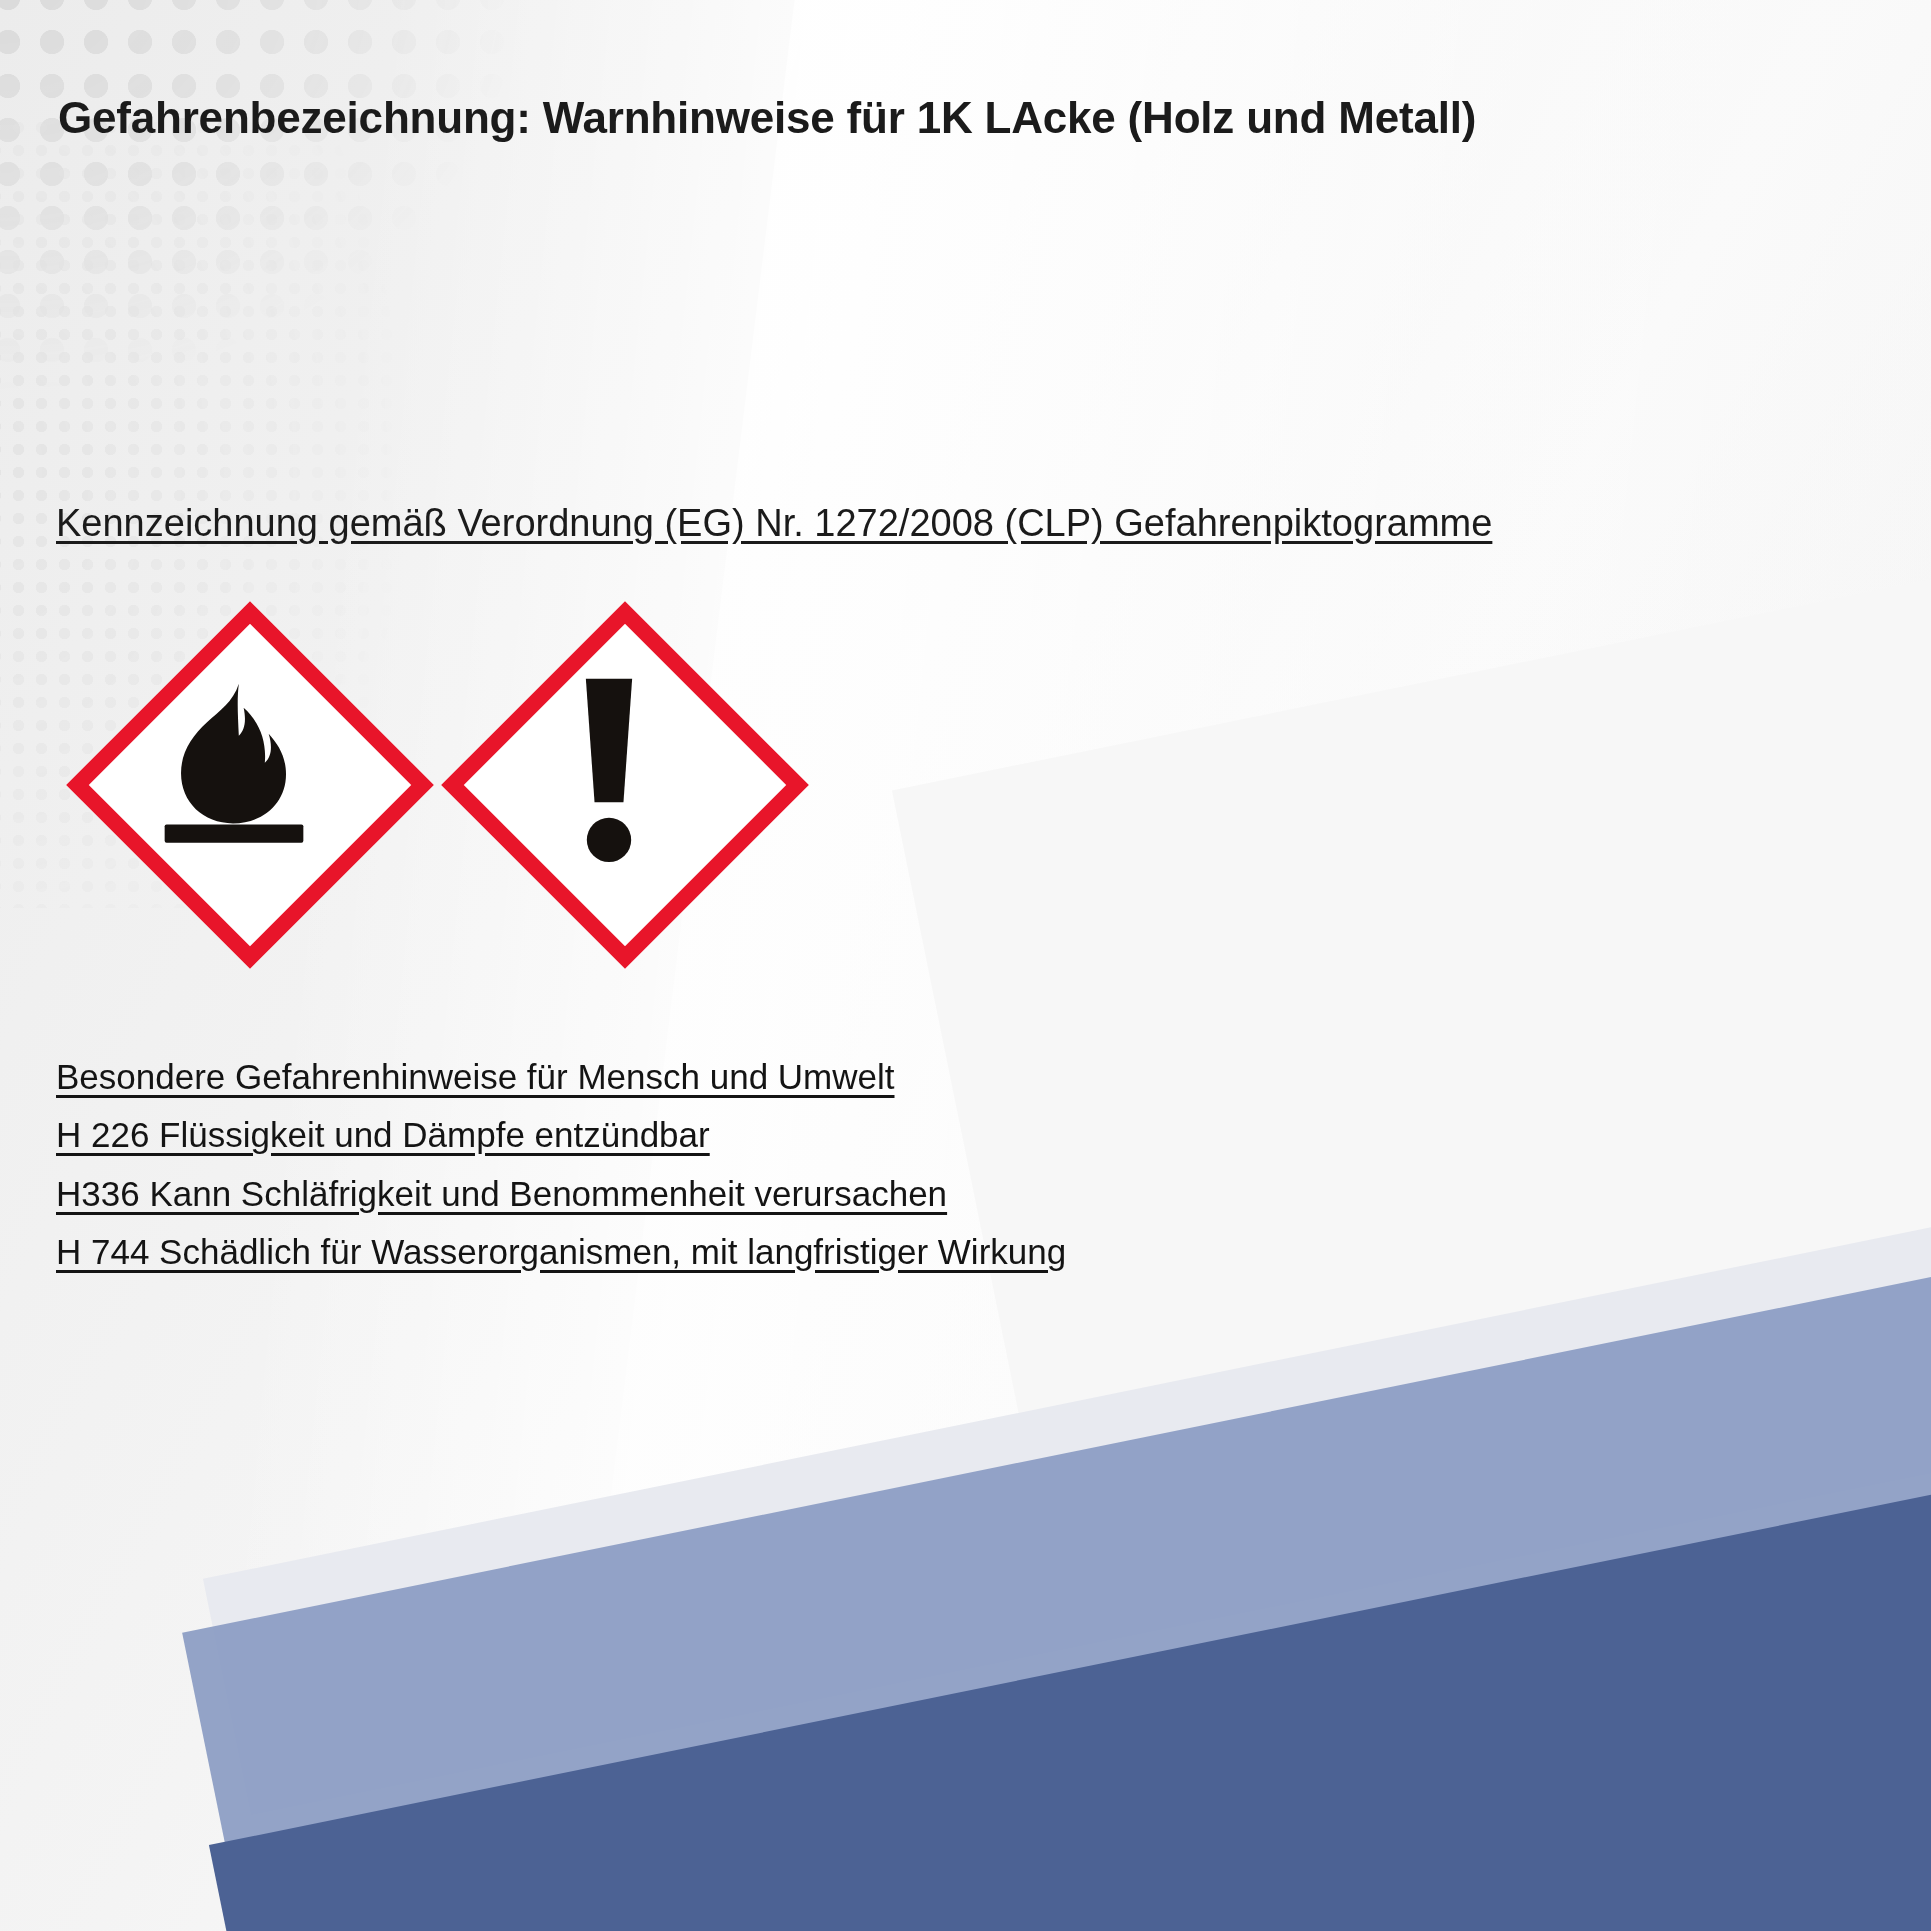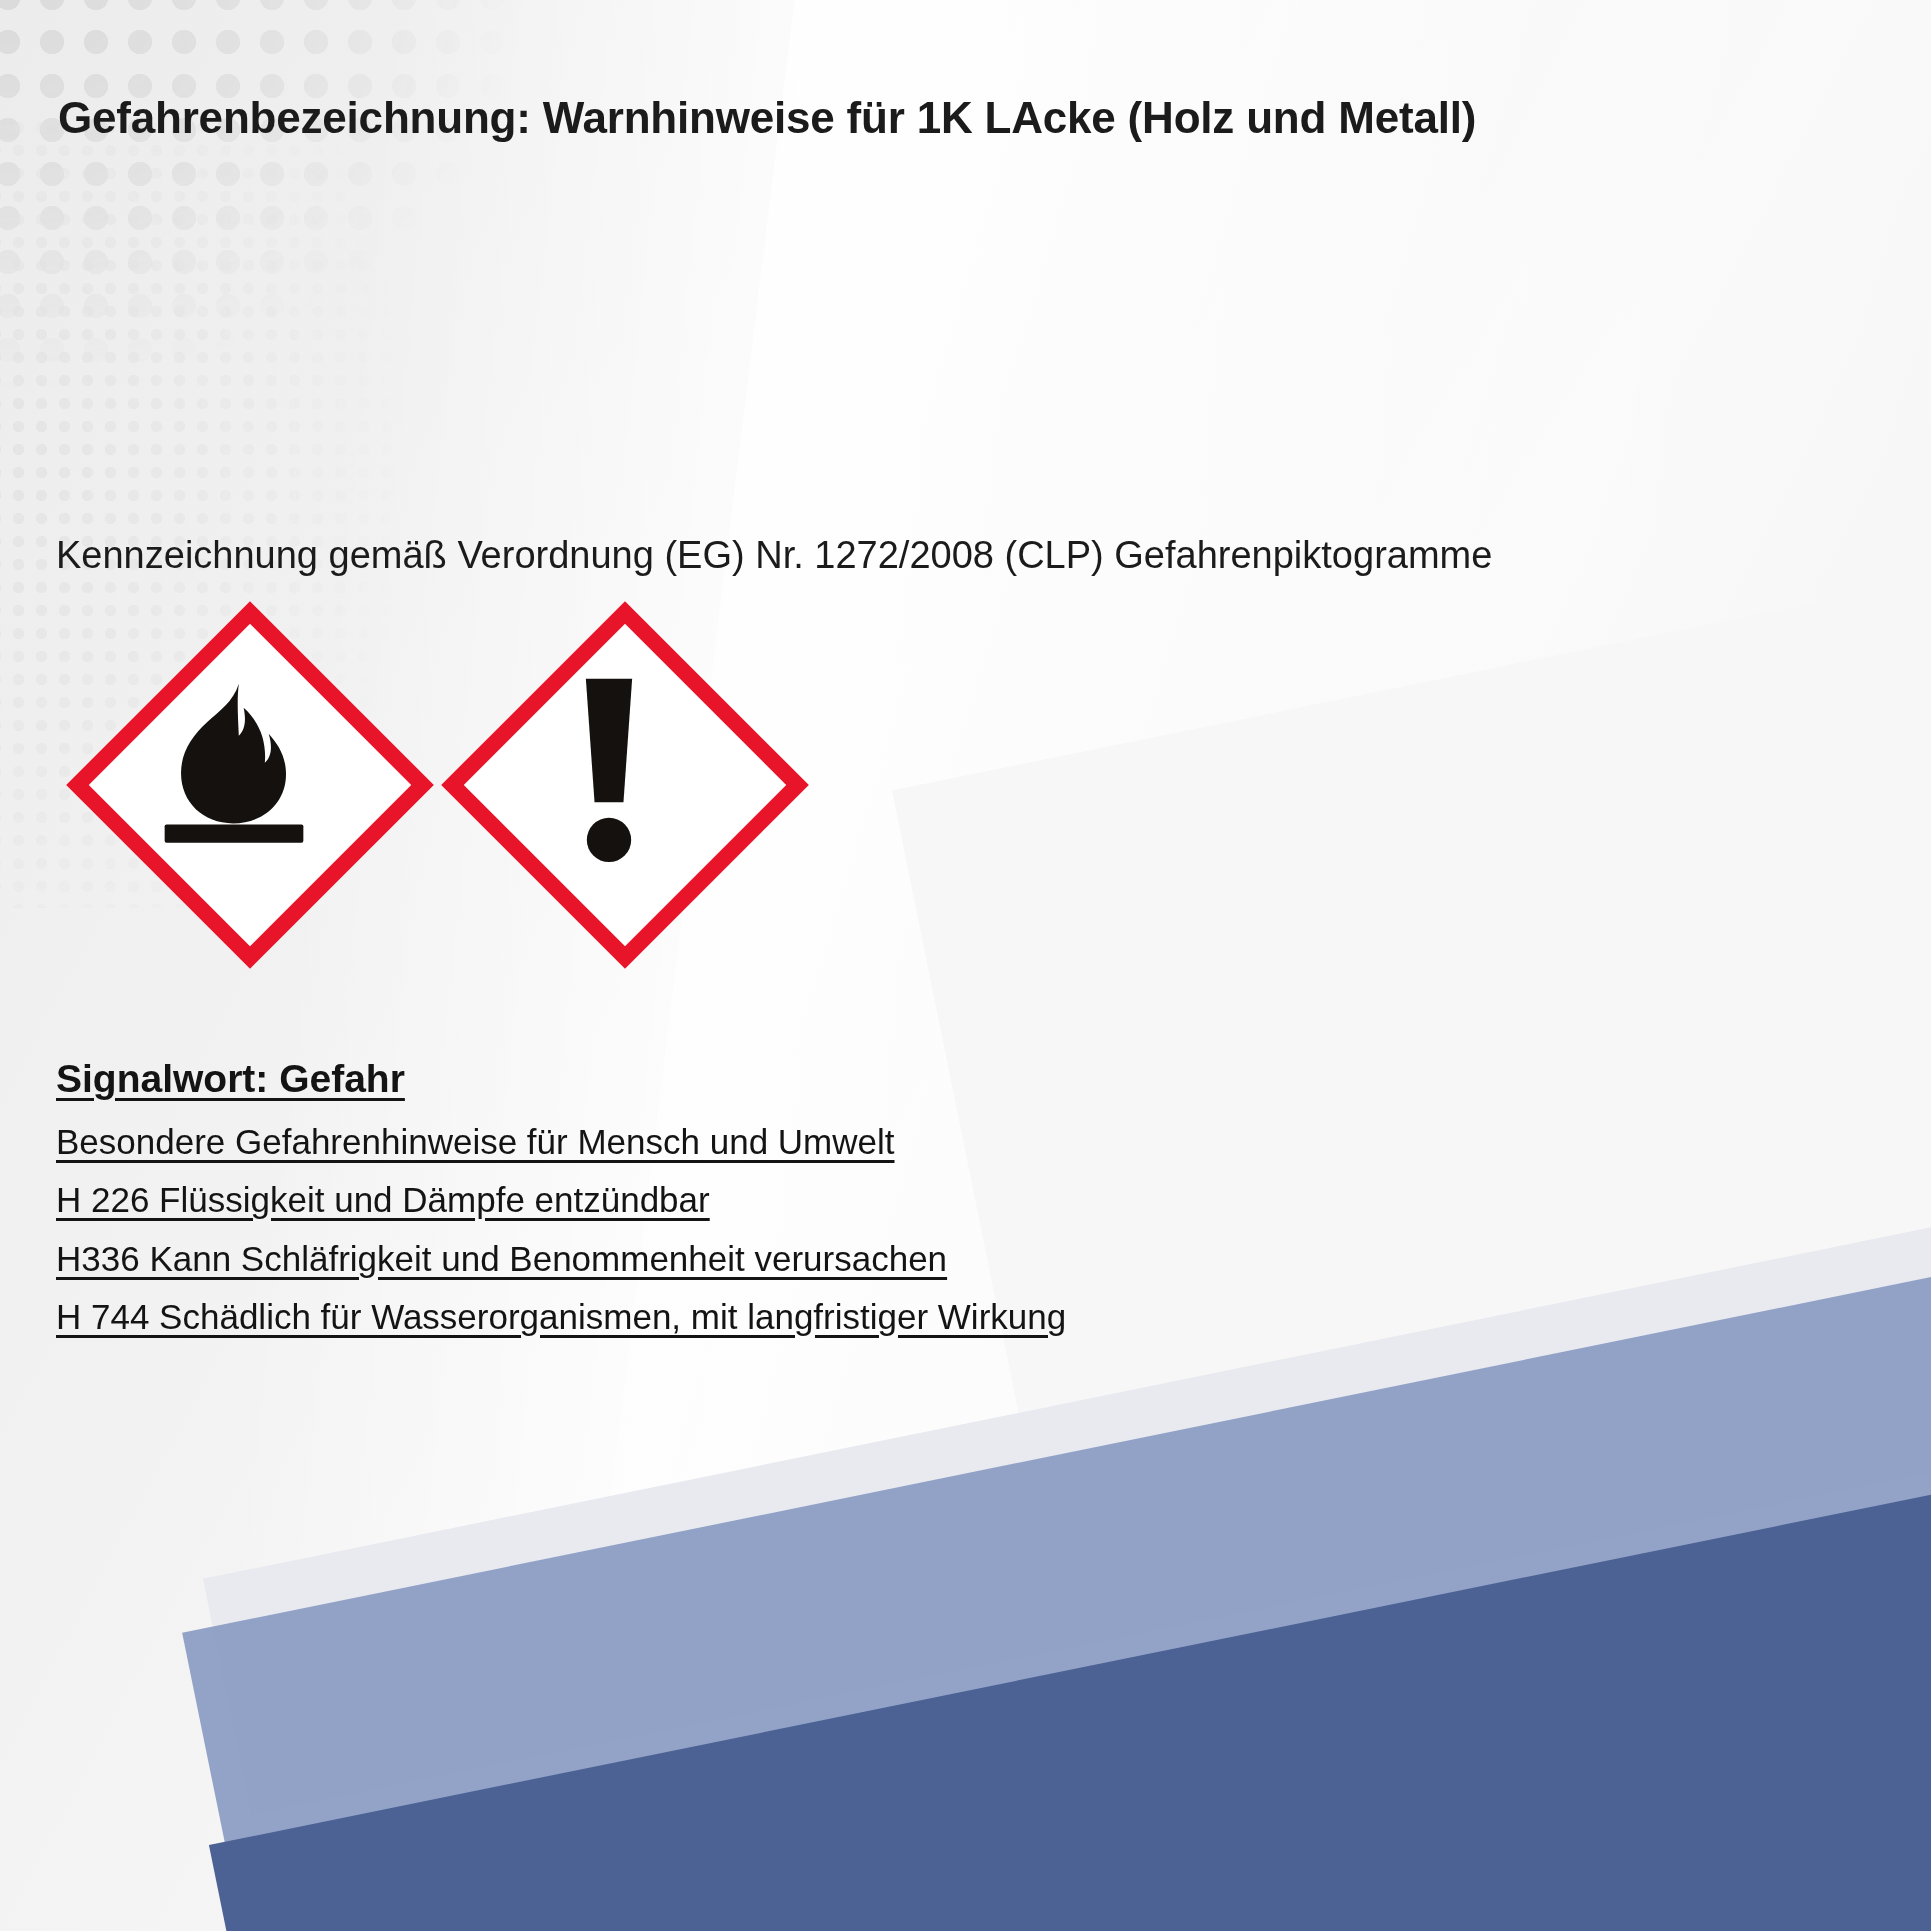--- a/index.html
+++ b/index.html
@@ -136,21 +136,21 @@
   }
 
   .reg-line {
     position: absolute;
     left: 56px;
     font-size: 38px;
     color: #1b1b1b;
     white-space: nowrap;
   }
   .reg-line-1 { top: 433px; }
-  .reg-line-2 { top: 534px; text-underline-offset: 4.8px; }
+  .reg-line-2 { top: 502px; text-decoration: underline; text-underline-offset: 4.8px; }
 
   
   .picto-row {
     position: absolute;
     left: 64px;
     top: 599px;
     display: flex;
     gap: 35px;
   }
   .picto {
@@ -251,21 +251,20 @@
               <path d="M36 4 h48 l-9 128 h-30 z"></path>
               <circle cx="60" cy="171" r="23"></circle>
             </g>
           </svg>
         </div>
       </div>
 
     </div>
 
     <div class="hazard">
-      <div class="signal">Signalwort: Gefahr</div>
       <div class="line">Besondere Gefahrenhinweise für Mensch und Umwelt</div>
       <div class="line">H 226 Flüssigkeit und Dämpfe entzündbar</div>
       <div class="line">H336 Kann Schläfrigkeit und Benommenheit verursachen</div>
       <div class="line">H 744 Schädlich für Wasserorganismen, mit langfristiger Wirkung</div>
     </div>
 
   </div>
 </div>
 
 

